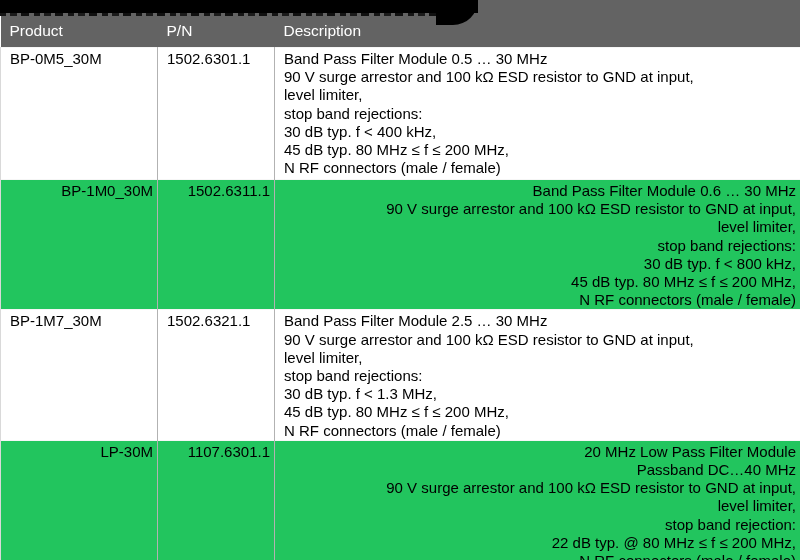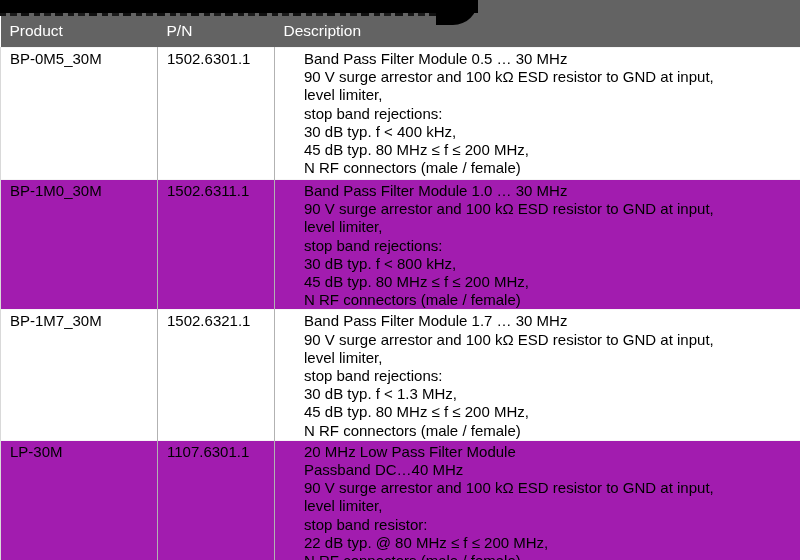--- a/index.html
+++ b/index.html
@@ -42,25 +42,25 @@
   thead th {
     background: #636363; color: #ffffff; font-weight: normal;
     text-align: left; height: 40px; vertical-align: bottom;
     padding: 0 0 7px 9px; font-size: 15.5px;
   }
   tbody td {
     vertical-align: top; padding: 2px 4px 0 9px;
   }
   tbody td.b-right { border-right: 1px solid #b2b2b2; }
   tbody tr { border-top: 1px solid #f6f6f6; }
-  tbody tr.shaded { background: #a21caf; }
+  tbody tr.shaded { background: #22c55e; text-align: right; }
   tbody tr.r132 { height: 132px; }
   tbody tr.r128 { height: 128px; }
   tbody td.left-edge { border-left: 1px solid #d9d9d9; }
-  .desc-line { white-space: nowrap; overflow: hidden; margin-left: 20px; }
+  .desc-line { white-space: nowrap; overflow: hidden; }
 </style>
 </head>
 <body>
 
 <div class="page">
 
   <div class="title-band"></div>
 
   <table class="spec">
     <colgroup>
@@ -86,50 +86,50 @@
           <div class="desc-line">stop band rejections:</div>
           <div class="desc-line">30 dB typ. f &lt; 400 kHz,</div>
           <div class="desc-line">45 dB typ. 80 MHz ≤ f ≤ 200 MHz,</div>
           <div class="desc-line">N RF connectors (male / female)</div>
         </td>
       </tr>
       <tr class="r128 shaded">
         <td class="b-right left-edge">BP-1M0_30M</td>
         <td class="b-right">1502.6311.1</td>
         <td>
-          <div class="desc-line">Band Pass Filter Module 1.0 … 30 MHz</div>
+          <div class="desc-line">Band Pass Filter Module 0.6 … 30 MHz</div>
           <div class="desc-line">90 V surge arrestor and 100 kΩ ESD resistor to GND at input,</div>
           <div class="desc-line">level limiter,</div>
           <div class="desc-line">stop band rejections:</div>
           <div class="desc-line">30 dB typ. f &lt; 800 kHz,</div>
           <div class="desc-line">45 dB typ. 80 MHz ≤ f ≤ 200 MHz,</div>
           <div class="desc-line">N RF connectors (male / female)</div>
         </td>
       </tr>
       <tr class="r128">
         <td class="b-right left-edge">BP-1M7_30M</td>
         <td class="b-right">1502.6321.1</td>
         <td>
-          <div class="desc-line">Band Pass Filter Module 1.7 … 30 MHz</div>
+          <div class="desc-line">Band Pass Filter Module 2.5 … 30 MHz</div>
           <div class="desc-line">90 V surge arrestor and 100 kΩ ESD resistor to GND at input,</div>
           <div class="desc-line">level limiter,</div>
           <div class="desc-line">stop band rejections:</div>
           <div class="desc-line">30 dB typ. f &lt; 1.3 MHz,</div>
           <div class="desc-line">45 dB typ. 80 MHz ≤ f ≤ 200 MHz,</div>
           <div class="desc-line">N RF connectors (male / female)</div>
         </td>
       </tr>
       <tr class="r132 shaded">
         <td class="b-right left-edge">LP-30M</td>
         <td class="b-right">1107.6301.1</td>
         <td>
           <div class="desc-line">20 MHz Low Pass Filter Module</div>
           <div class="desc-line">Passband DC…40 MHz</div>
           <div class="desc-line">90 V surge arrestor and 100 kΩ ESD resistor to GND at input,</div>
           <div class="desc-line">level limiter,</div>
-          <div class="desc-line">stop band resistor:</div>
+          <div class="desc-line">stop band rejection:</div>
           <div class="desc-line">22 dB typ. @ 80 MHz ≤ f ≤ 200 MHz,</div>
           <div class="desc-line">N RF connectors (male / female)</div>
         </td>
       </tr>
     </tbody>
   </table>
 </div>
 
 </body></html>

